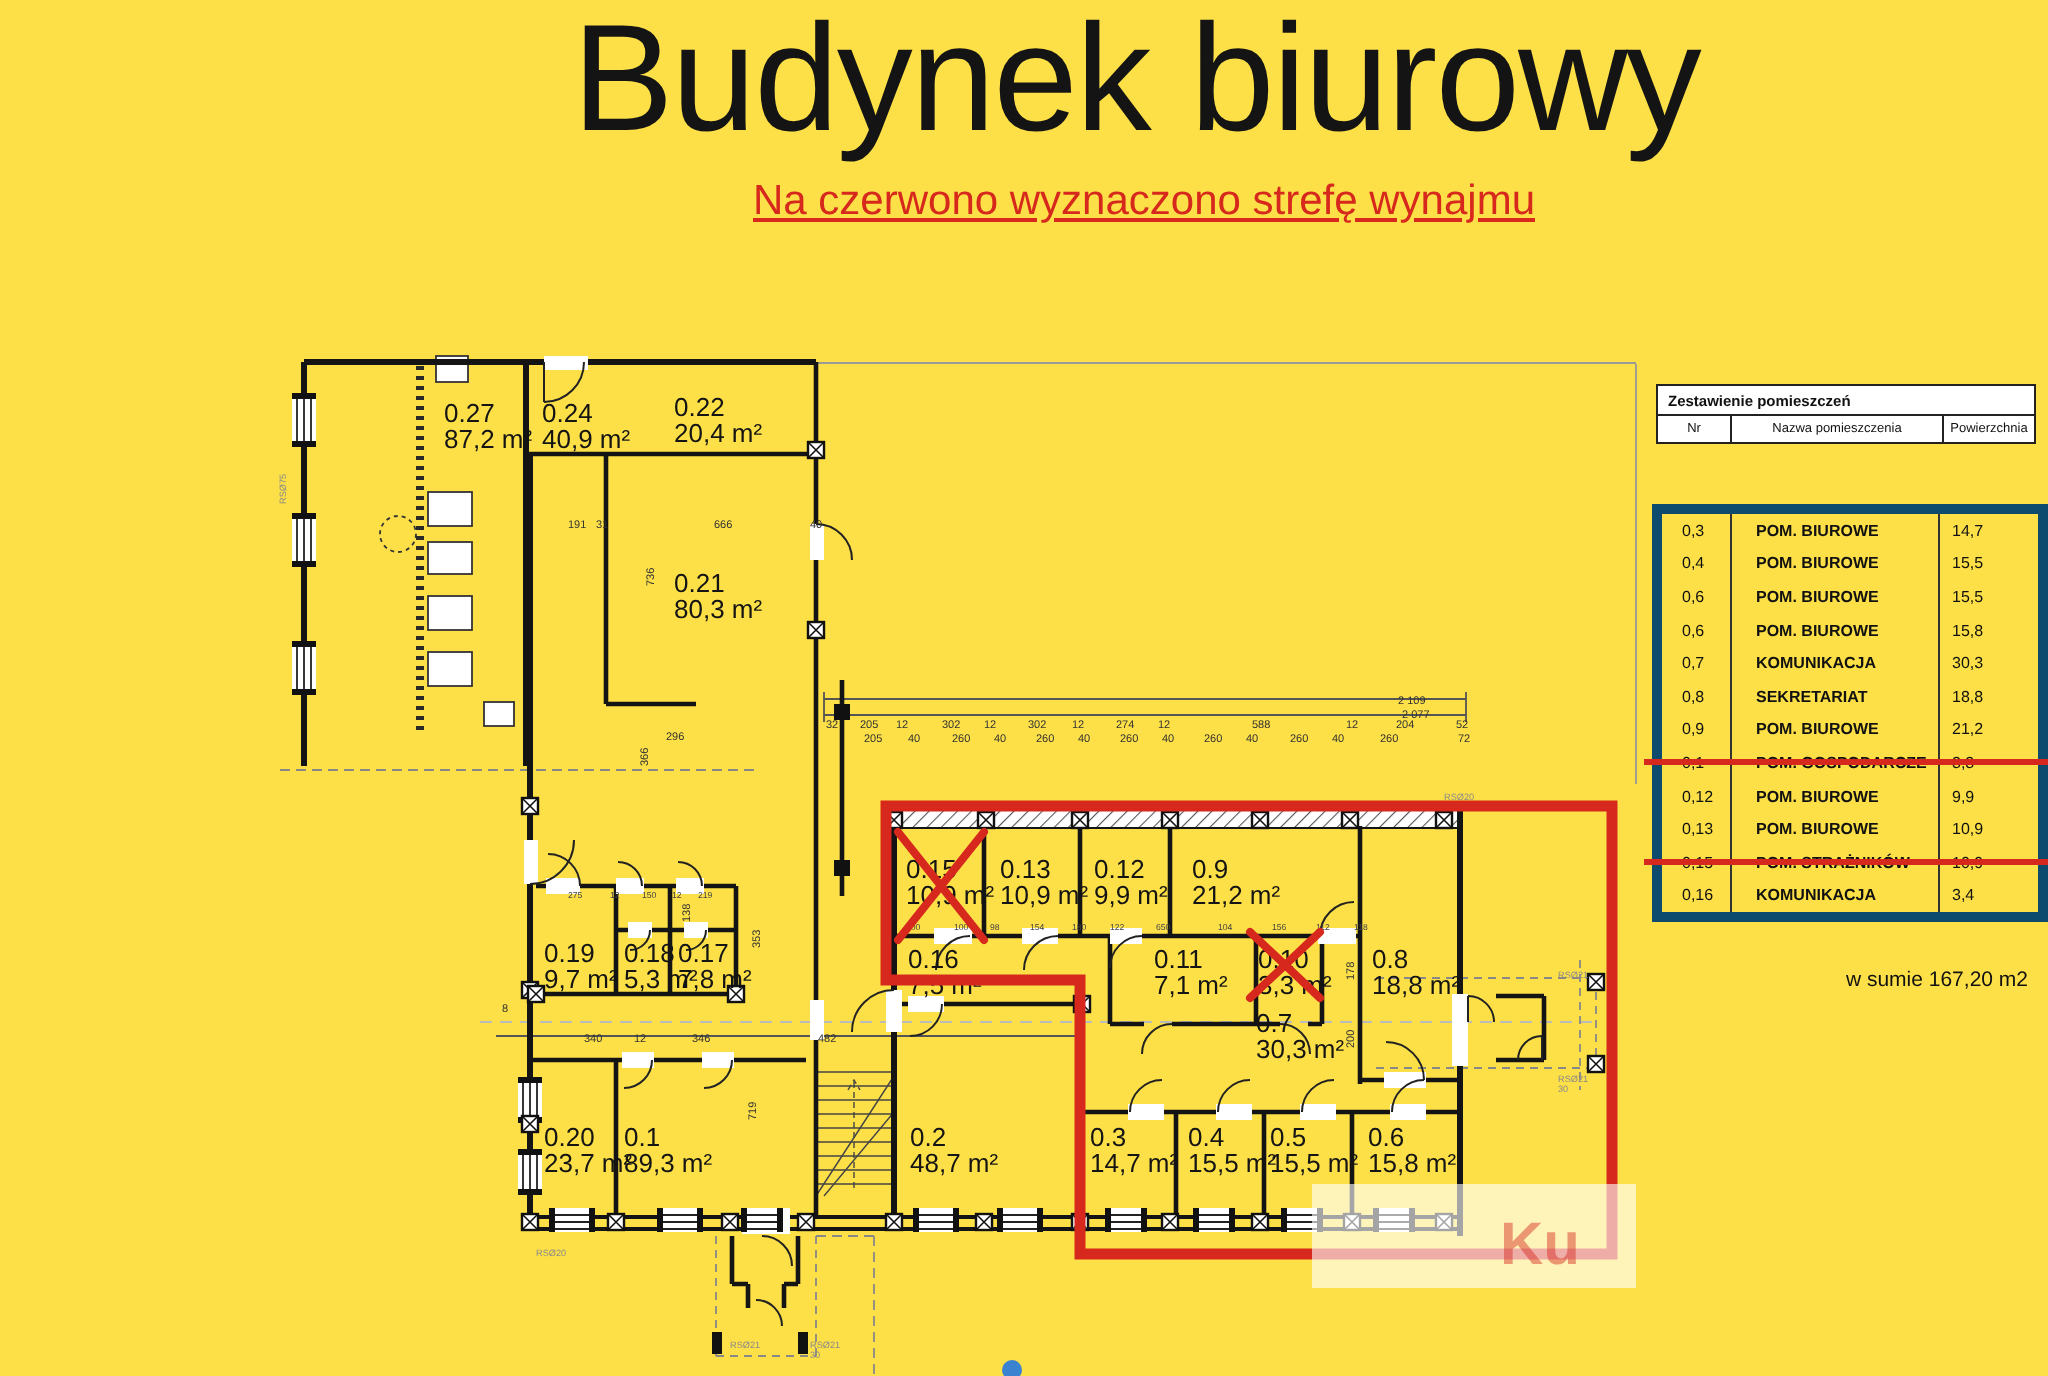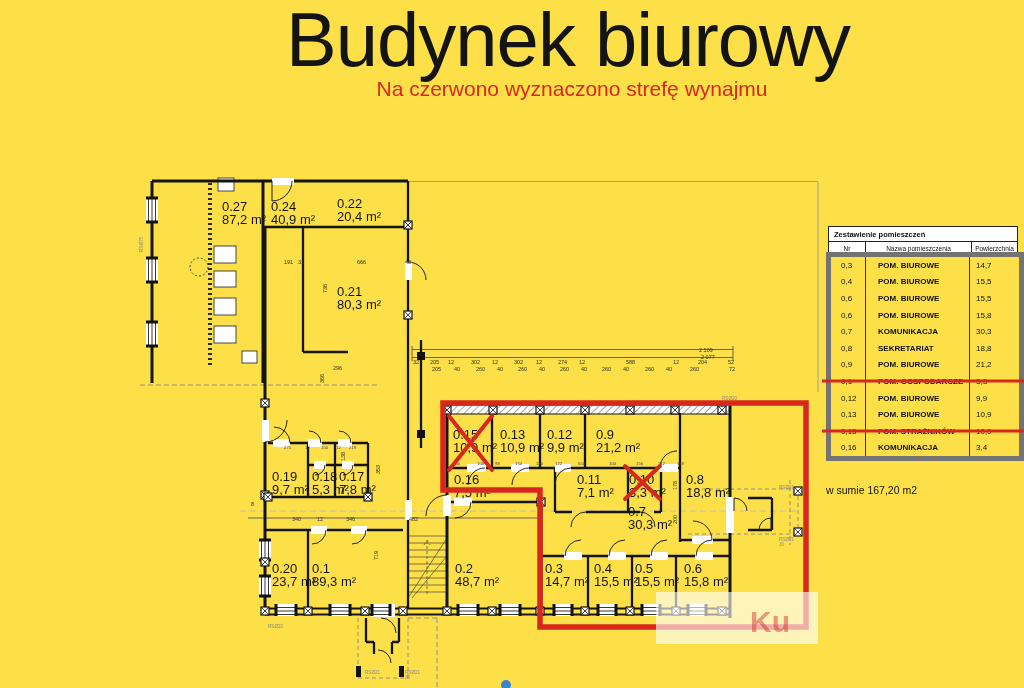--- a/index.html
+++ b/index.html
@@ -1,43 +1,43 @@
 <!DOCTYPE html>
 <html><head>
 <meta charset="utf-8">
 <style>
   html,body{margin:0;padding:0;background:#fff;}
   #stage{position:relative;width:1024px;height:688px;background:#fde047;overflow:hidden;
          font-family:"Liberation Sans",sans-serif;color:#111;}
   .title{position:absolute;top:-4px;left:568px;transform:translateX(-50%);
          font-size:76px;letter-spacing:-1px;white-space:nowrap;color:#141414;}
-  .subtitle{position:absolute;top:77px;left:572px;transform:translateX(-50%);
-            font-size:21px;white-space:nowrap;color:#d6281c;}
+  .subtitle{position:absolute;top:89px;left:572px;transform:translateX(-50%);
+            font-size:21px;white-space:nowrap;color:#d6281c;text-decoration:underline;}
   svg text{font-family:"Liberation Sans",sans-serif;}
   .room{font-size:13px;fill:#141414;}
   .dim{font-size:5.5px;fill:#333;}
   .dimsm{font-size:4.3px;fill:#444;}
   .ann{font-size:4.6px;fill:#8a8a8a;}
   
   .ltable{position:absolute;left:828px;top:192px;width:190px;}
-  .lt-head{border:1px solid #222;background:#fff;margin-top:34px;}
+  .lt-head{border:1px solid #222;background:#fff;}
   .lt-title{font-size:7.5px;font-weight:bold;padding:3px 5px 2px 5px;border-bottom:1px solid #222;}
   .lt-cols{display:grid;grid-template-columns:36px 106px 46px;font-size:6.5px;}
   .lt-cols span{padding:3px 2px;text-align:center;}
   .lt-cols span+span{border-left:1px solid #222;}
-  .lt-body{position:absolute;left:-2px;top:60px;width:188px;border:5px solid #737373;background:transparent;}
+  .lt-body{position:absolute;left:-2px;top:60px;width:188px;border:5px solid #0c4a6e;background:transparent;}
   .lt-rows{position:relative;}
   .lt-row{display:grid;grid-template-columns:34px 104px 46px;height:16.6px;align-items:center;
           font-size:8px;position:relative;}
   .lt-row span{padding-left:10px;}
   .lt-row span:nth-child(2){border-left:1px solid #333;padding-left:12px;height:100%;display:flex;align-items:center;font-weight:bold;}
   .lt-row span:nth-child(3){border-left:1px solid #333;padding-left:6px;height:100%;display:flex;align-items:center;}
   .lt-row.struck::after{content:'';position:absolute;left:-9px;right:-9px;top:50%;height:3px;
           background:#d6281c;transform:translateY(-50%);}
-  .lt-total{position:absolute;left:-2px;top:292px;width:188px;text-align:left;font-size:10.5px;}
+  .lt-total{position:absolute;left:-2px;top:292px;width:188px;text-align:right;font-size:10.5px;}
 </style>
 </head>
 <body>
 <div id="stage">
 
 <div class="title">Budynek biurowy</div>
 <div class="subtitle">Na czerwono wyznaczono strefę wynajmu</div>
 
 <svg id="plan" width="1024" height="688" viewBox="0 0 1024 688" style="position:absolute;left:0;top:0">
   <defs>

